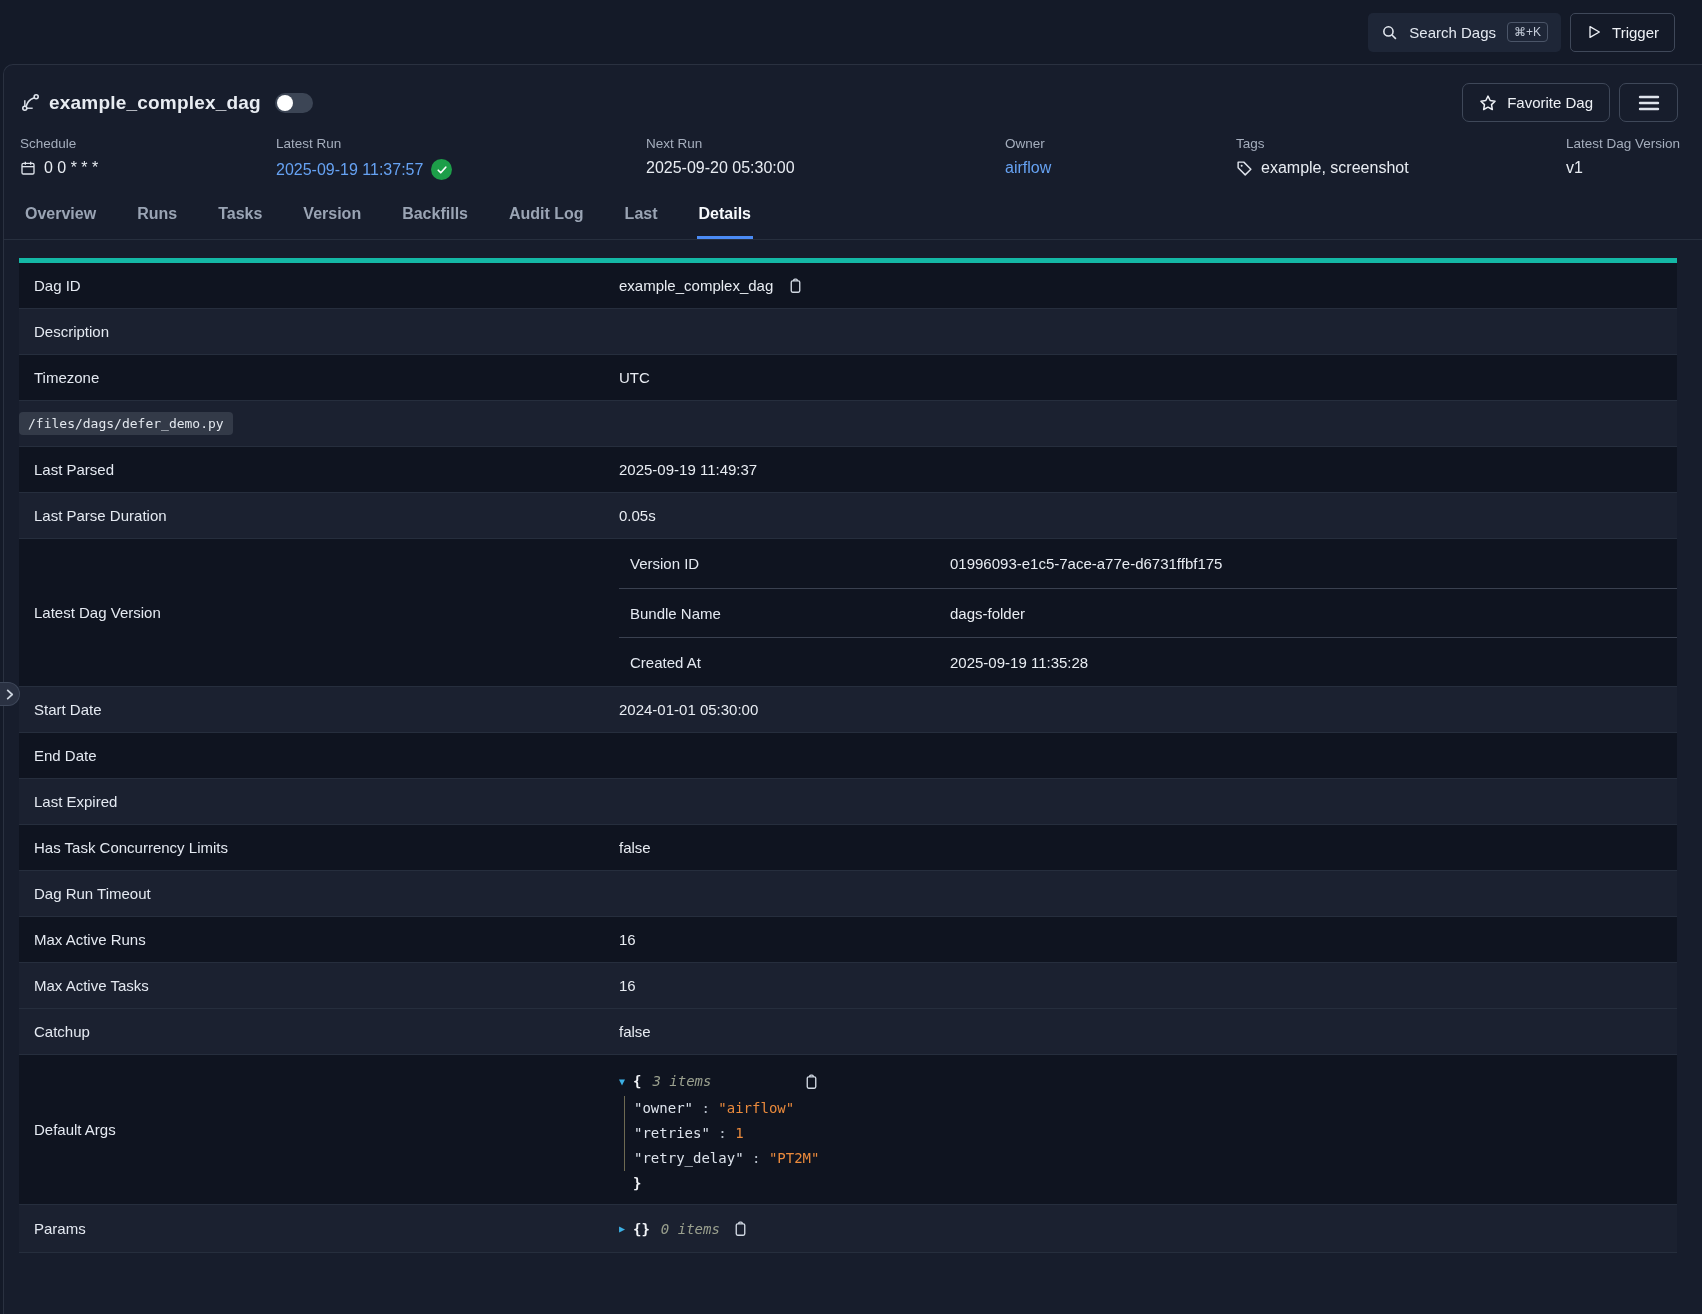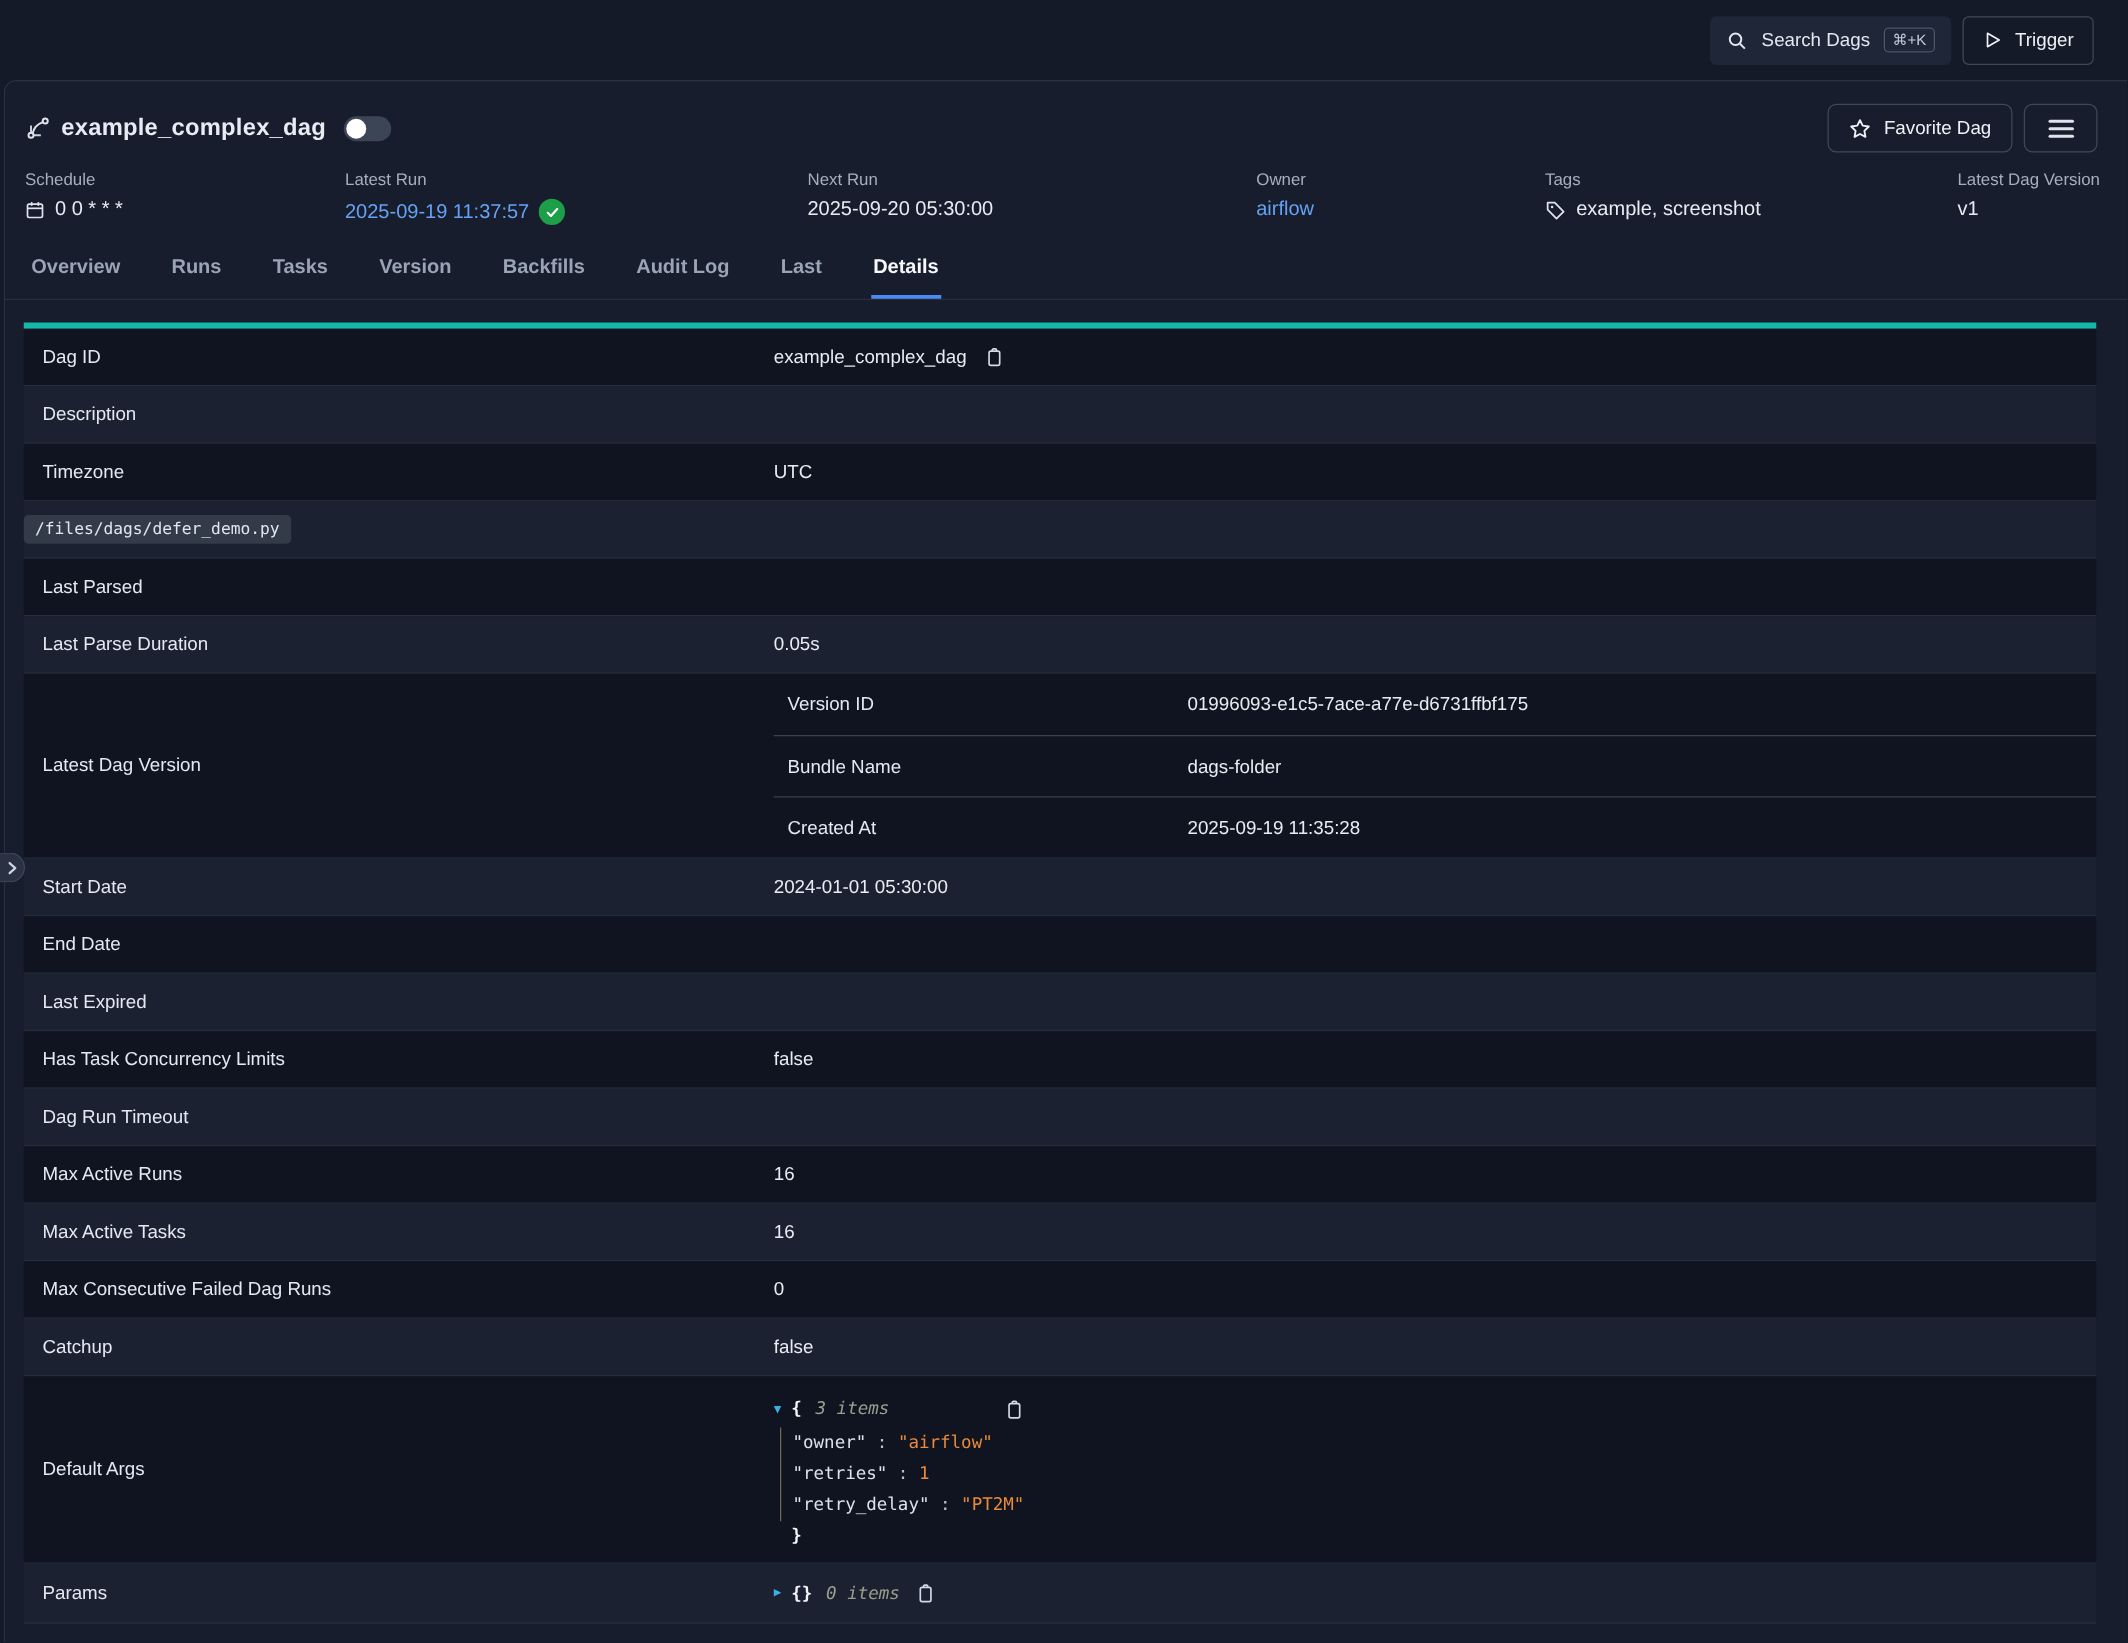--- a/index.html
+++ b/index.html
@@ -256,20 +256,23 @@
           <span>UTC</span>
         </div>
       </div>
       <div class="drow even h46">
         <div class="drow-value">
           <span class="code-chip">/files/dags/defer_demo.py</span>
         </div>
       </div>
       <div class="drow odd h46">
         <div class="drow-label">Last Parsed</div>
+        <div class="drow-value">
+          <span>2025-09-19 11:49:37</span>
+        </div>
       </div>
       <div class="drow even h46">
         <div class="drow-label">Last Parse Duration</div>
         <div class="drow-value">
           <span>0.05s</span>
         </div>
       </div>
       <div class="drow odd">
         <div class="drow-label">Latest Dag Version</div>
         <div class="drow-value">
@@ -316,26 +319,20 @@
       <div class="drow odd h46">
         <div class="drow-label">Max Active Runs</div>
         <div class="drow-value">
           <span>16</span>
         </div>
       </div>
       <div class="drow even h46">
         <div class="drow-label">Max Active Tasks</div>
         <div class="drow-value">
           <span>16</span>
-        </div>
-      </div>
-      <div class="drow odd h46">
-        <div class="drow-label">Max Consecutive Failed Dag Runs</div>
-        <div class="drow-value">
-          <span>0</span>
         </div>
       </div>
       <div class="drow even h46">
         <div class="drow-label">Catchup</div>
         <div class="drow-value">
           <span>false</span>
         </div>
       </div>
       <div class="drow odd">
         <div class="drow-label">Default Args</div>

